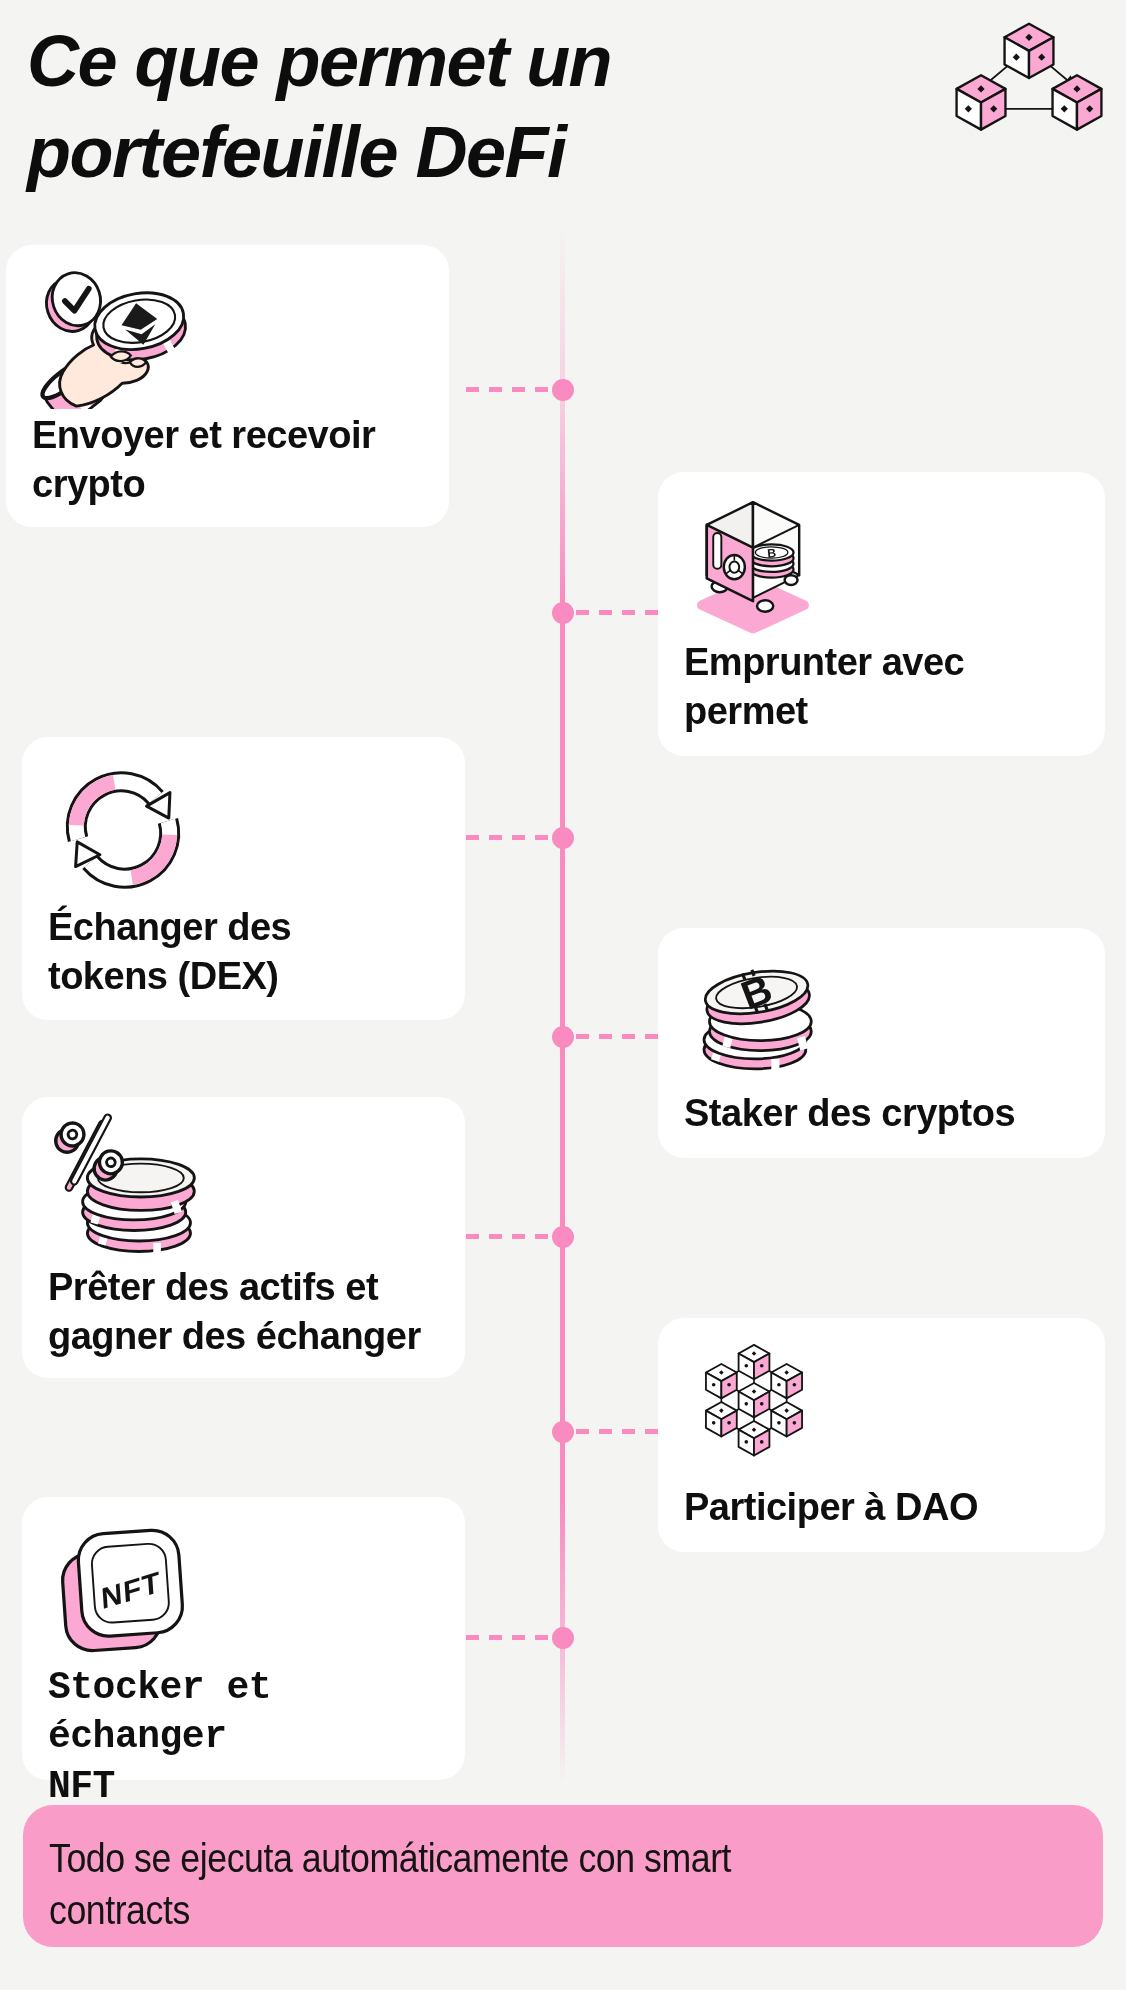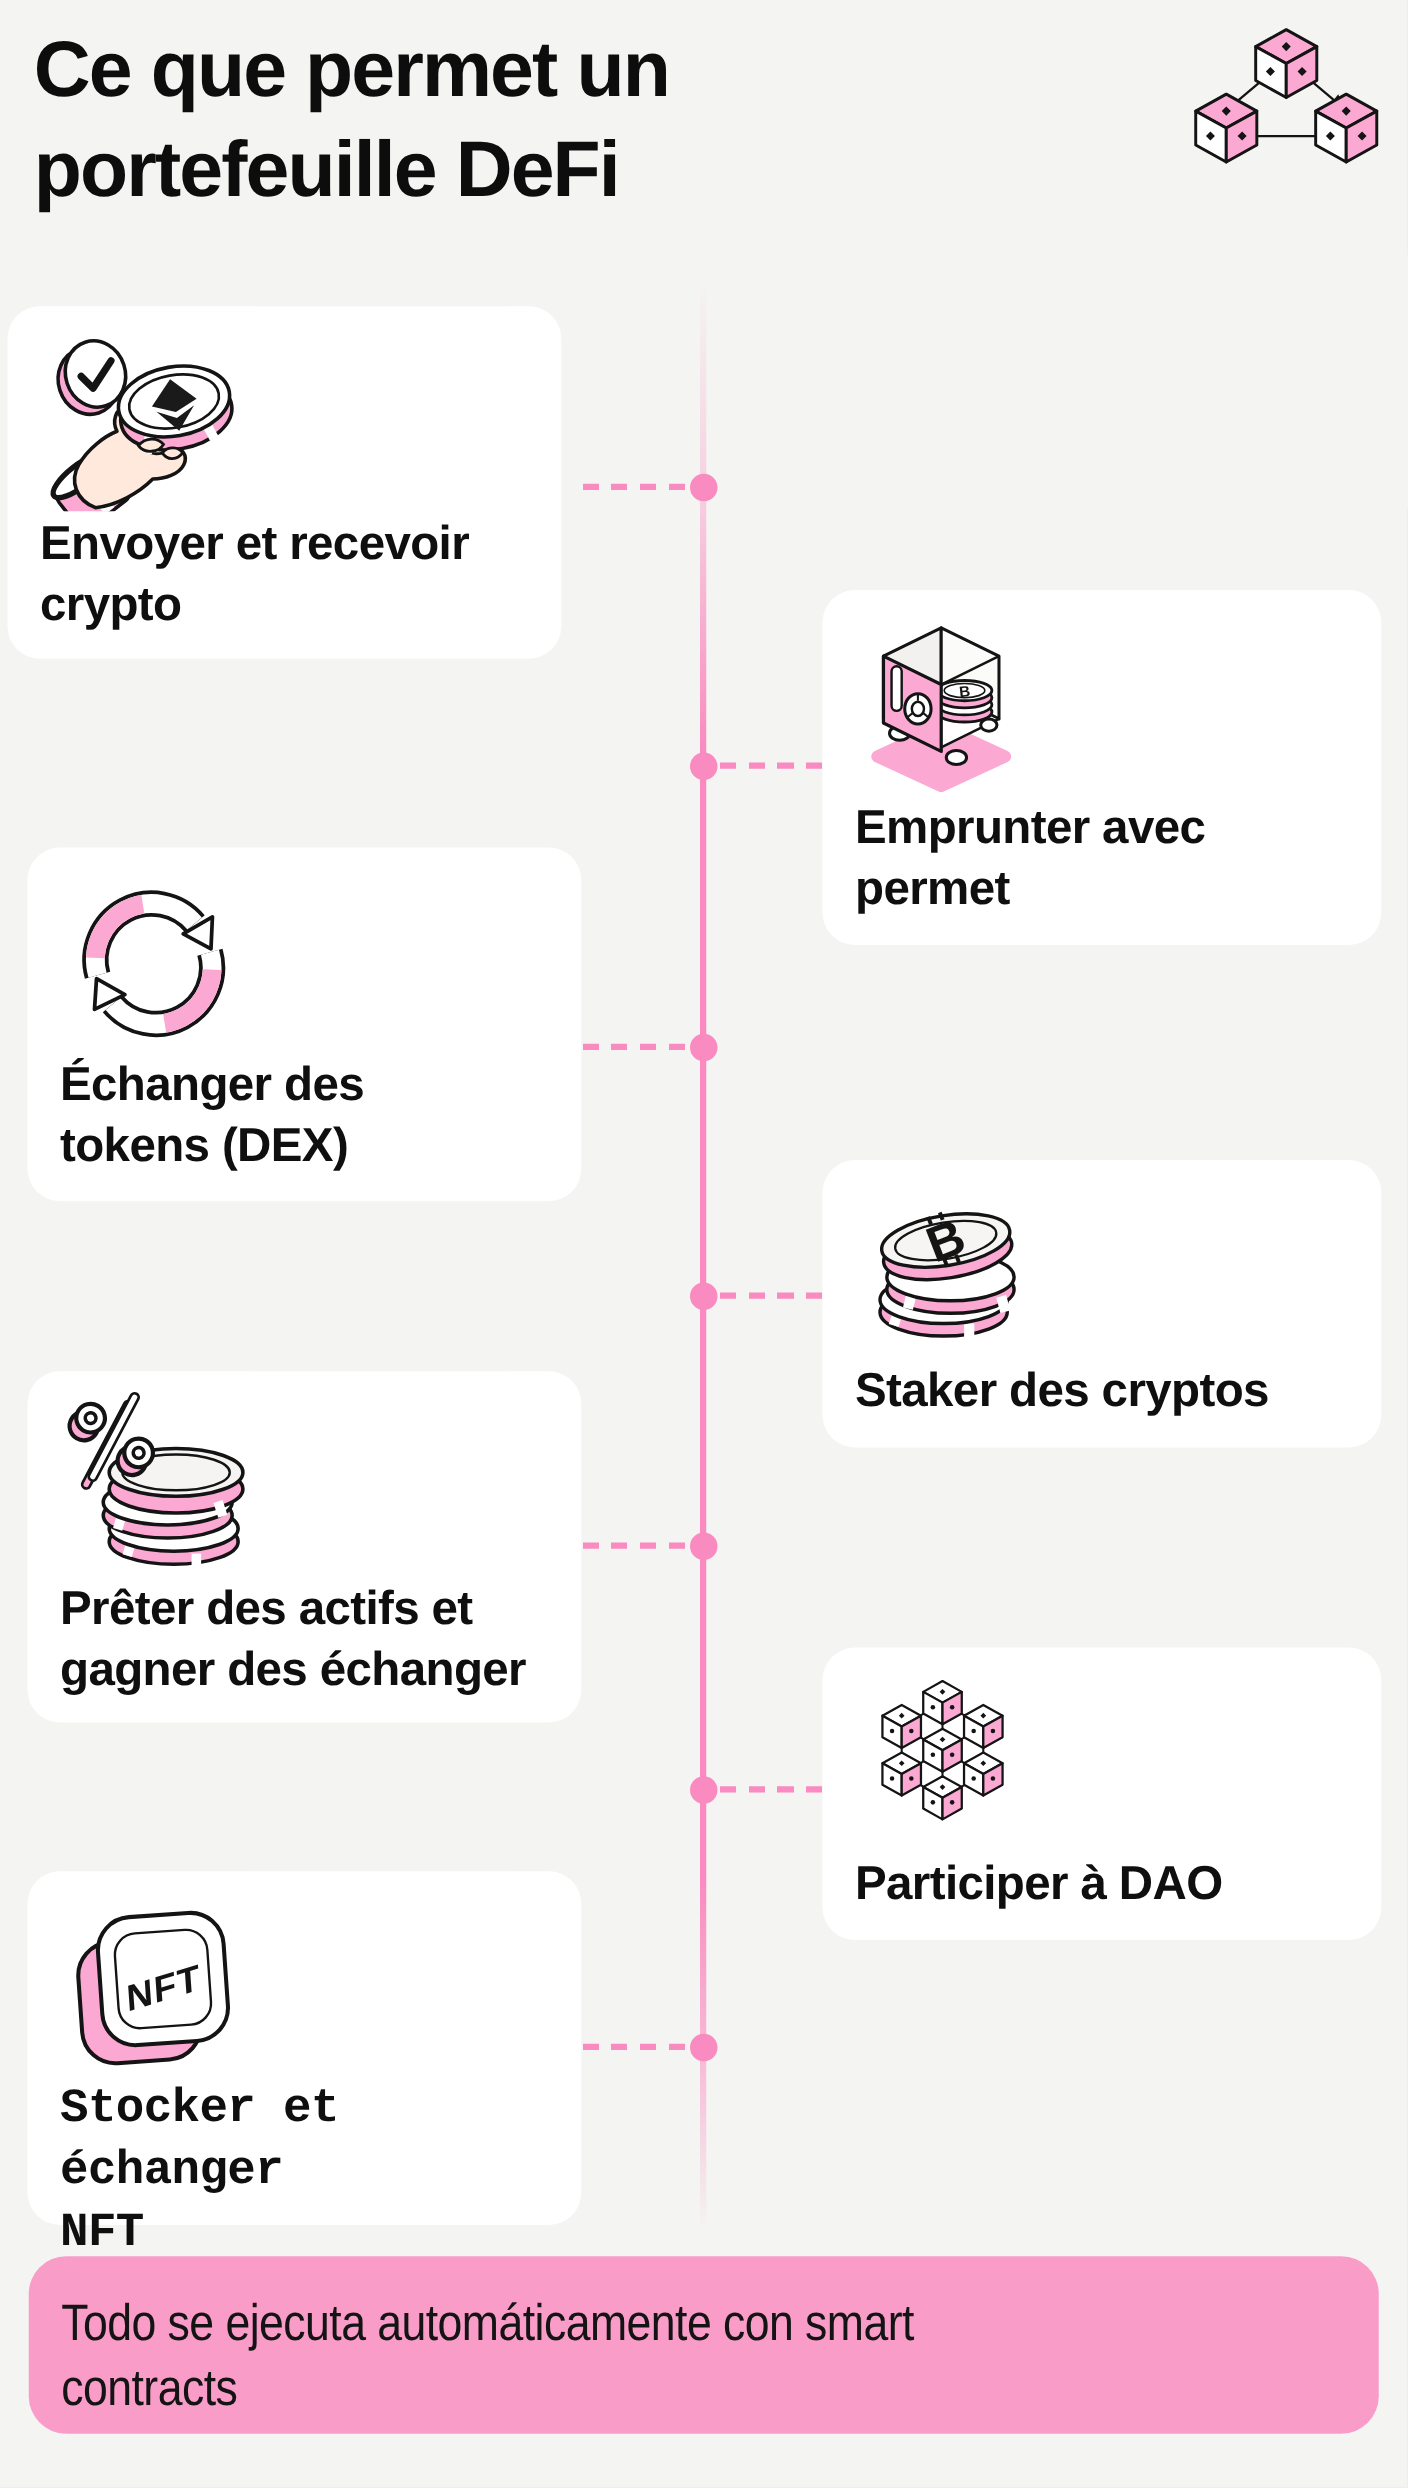--- a/index.html
+++ b/index.html
@@ -3,21 +3,21 @@
 <meta charset="utf-8">
 <style>
   html,body{margin:0;padding:0;background:#e9e9e7;}
   .page{
     position:relative;width:1126px;height:1990px;margin:0 auto;
     background:#F4F4F2;overflow:hidden;
     font-family:"Liberation Sans","DejaVu Sans",sans-serif;color:#101010;
   }
   .page-title{
     position:absolute;left:27px;top:16px;width:600px;
-    font-size:63px;line-height:1.27;font-weight:700;letter-spacing:-1.5px;color:#0d0d0d;
+    font-size:72px;line-height:1.27;font-weight:700;letter-spacing:-1.5px;color:#0d0d0d;font-style:italic;
   }
   .header-icon{position:absolute;left:943px;top:10px;}
   .vline{
     position:absolute;left:560px;top:228px;width:5px;height:1554px;border-radius:3px;
     background:linear-gradient(to bottom,
       rgba(249,139,192,0) 0%,
       rgba(249,139,192,0.35) 11%,
       rgba(249,139,192,1) 24%,
       rgba(249,139,192,1) 82%,
       rgba(249,139,192,0.5) 92%,
@@ -198,21 +198,21 @@
         <ellipse cx="62" cy="100" rx="13" ry="15" fill="#FFFFFF" stroke="#141414" stroke-width="3"></ellipse>
         <ellipse cx="62" cy="100" rx="6" ry="7" fill="none" stroke="#141414" stroke-width="2.4"></ellipse>
         <line x1="62" y1="85" x2="62" y2="92" stroke="#141414" stroke-width="2"></line>
         <line x1="52" y1="108" x2="57" y2="104" stroke="#141414" stroke-width="2"></line>
         <line x1="72" y1="108" x2="67" y2="104" stroke="#141414" stroke-width="2"></line>
       </svg>
     </div>
     <div class="card-label" style="max-width:300px;">Emprunter avec permet</div>
   </div>
 
-  <div class="card" style="left:22px;top:678px;width:443px;height:283px;justify-content:space-between;">
+  <div class="card" style="left:22px;top:737px;width:443px;height:283px;justify-content:space-between;">
     <div class="icon-wrap" style="height:150px;">
       <svg width="150" height="150" viewBox="0 0 150 150">
         <g transform="rotate(-28 75 77)">
 
           <path d="M31,64 A45,45 0 0 1 119,64" fill="none" stroke="#141414" stroke-width="21"></path>
           <path d="M31,64 A45,45 0 0 1 119,64" fill="none" stroke="#FFFFFF" stroke-width="15"></path>
           <path d="M31,64 A45,45 0 0 1 119,64" fill="none" stroke="#FBA8D2" stroke-width="15" stroke-dasharray="62 130" stroke-dashoffset="-14"></path>
           <polygon points="121,88 107,67 134,66" fill="#FFFFFF" stroke="#141414" stroke-width="3" stroke-linejoin="round"></polygon>
 
           <path d="M119,90 A45,45 0 0 1 31,90" fill="none" stroke="#141414" stroke-width="21"></path>

